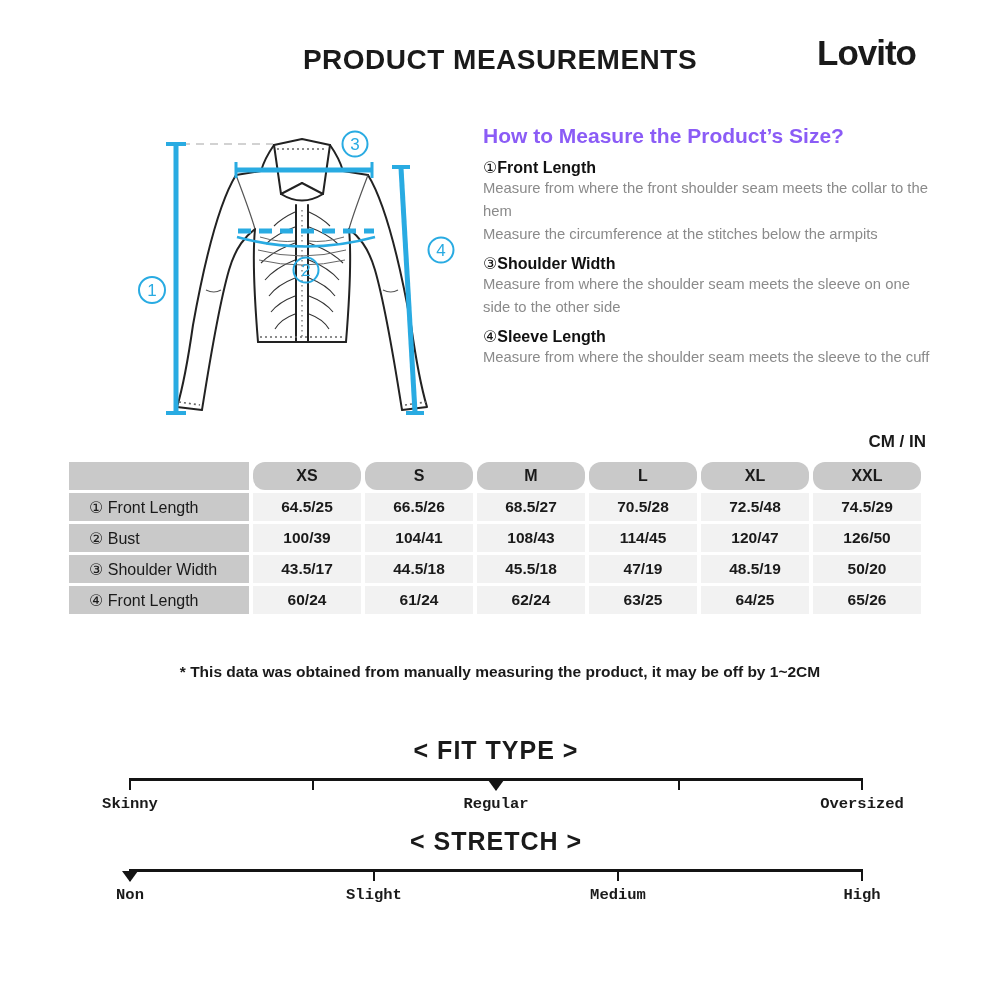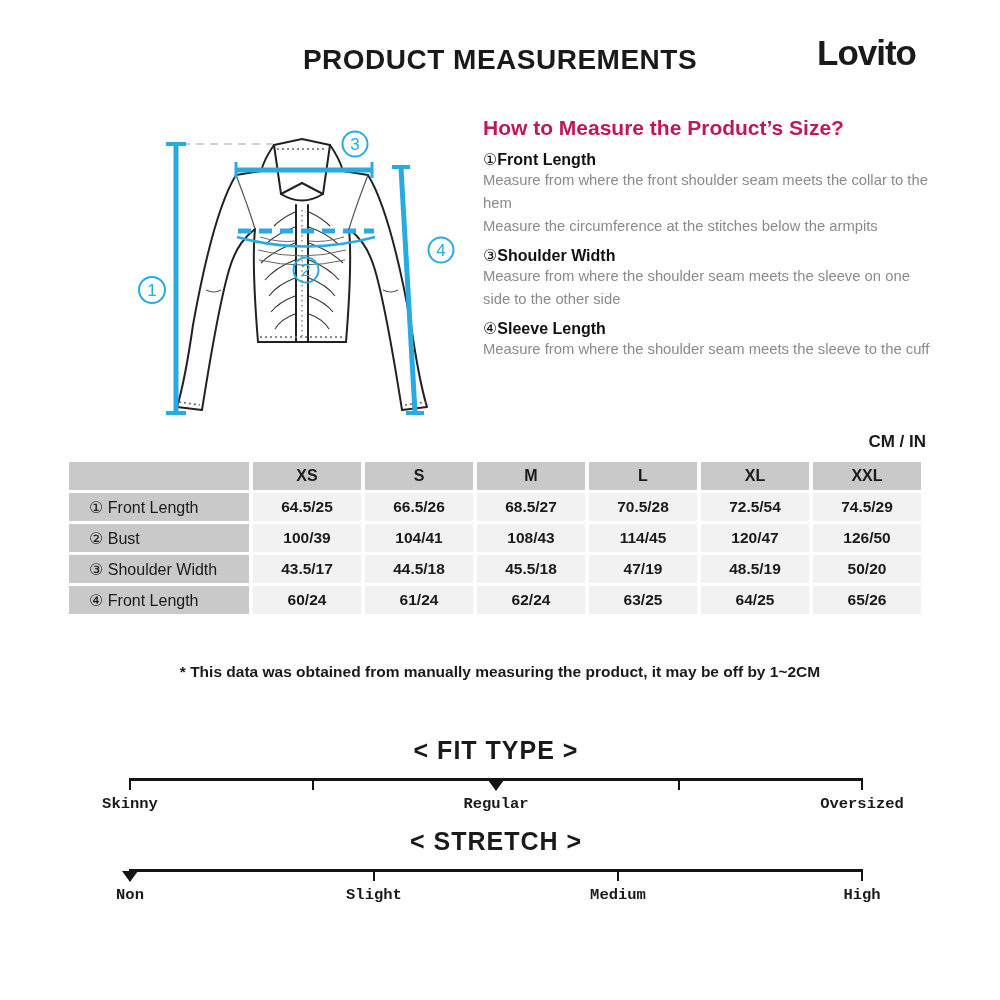--- a/index.html
+++ b/index.html
@@ -10,31 +10,31 @@
   .hdr-title{position:absolute;top:44px;left:0;width:1000px;text-align:center;
              font-size:28px;font-weight:800;letter-spacing:.5px;}
   .logo{position:absolute;top:33px;right:84px;font-size:35px;font-weight:800;letter-spacing:-1px;}
 
   
   .diagram{position:absolute;left:60px;top:110px;width:420px;height:320px;}
   .diagram text{font-family:"Liberation Sans","DejaVu Sans",sans-serif;}
 
   
   .guide{position:absolute;left:483px;top:112px;width:450px;}
-  .guide h2{margin:4px 0 10px 0;font-size:21px;font-weight:700;color:#be185d;}
+  .guide h2{margin:12px 0 10px 0;font-size:21px;font-weight:700;color:#8b5cf6;}
   .g-item{margin:0;}
   .g-title{font-size:16px;font-weight:700;margin-top:8px;color:#111;}
   .g-num{font-weight:400;}
   .g-desc{font-size:14.8px;color:#8a8a8a;line-height:23px;}
 
   
   .unit{position:absolute;top:432px;right:74px;font-size:17px;font-weight:700;}
   .size-table{position:absolute;left:65px;top:459px;border-collapse:separate;border-spacing:4px 3px;}
   .size-table th,.size-table td{text-align:center;padding:0;}
-  .col-h{background:#c9c9c9;width:108px;height:28px;font-size:16px;font-weight:700;}
+  .col-h{background:#c9c9c9;width:108px;height:28px;font-size:16px;font-weight:700;border-radius:12px;}
   .corner{background:#c9c9c9;width:180px;height:28px;}
   .row-l{background:#c9c9c9;text-align:left !important;padding-left:20px !important;
          font-weight:400;font-size:16px;height:25px;}
   .val{background:#f2f2f2;font-weight:700;font-size:15.5px;height:28px;}
 
   .footnote{position:absolute;top:663px;left:0;width:1000px;text-align:center;
             font-size:15.5px;font-weight:700;}
 
   
   .scale{position:absolute;left:130px;width:732px;}
@@ -173,21 +173,21 @@
           <th class="col-h">XXL</th>
         </tr>
       </thead>
     <tbody id="size-body">
         <tr>
           <th class="row-l">① Front Length</th>
           <td class="val">64.5/25</td>
           <td class="val">66.5/26</td>
           <td class="val">68.5/27</td>
           <td class="val">70.5/28</td>
-          <td class="val">72.5/54</td>
+          <td class="val">72.5/48</td>
           <td class="val">74.5/29</td>
         </tr>
         <tr>
           <th class="row-l">② Bust</th>
           <td class="val">100/39</td>
           <td class="val">104/41</td>
           <td class="val">108/43</td>
           <td class="val">114/45</td>
           <td class="val">120/47</td>
           <td class="val">126/50</td>

